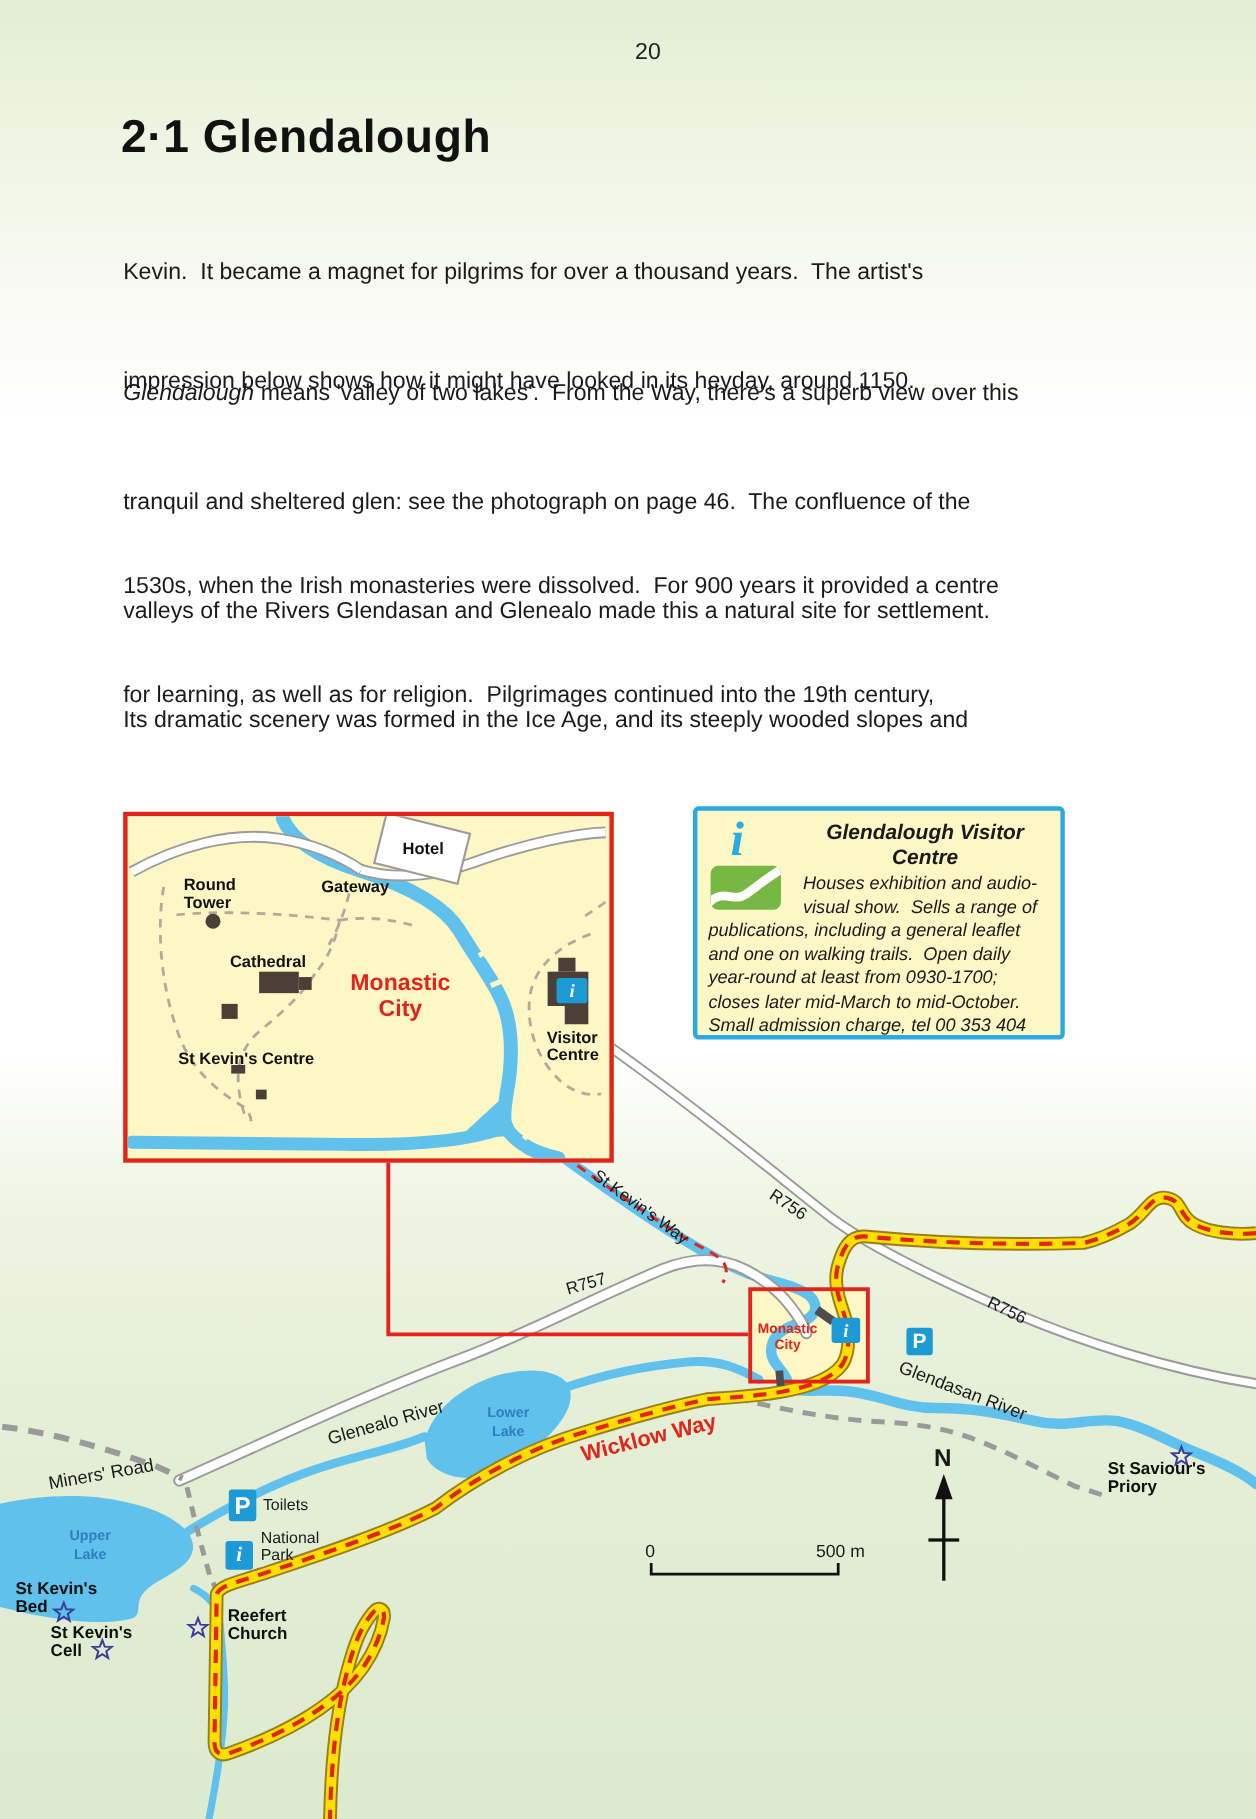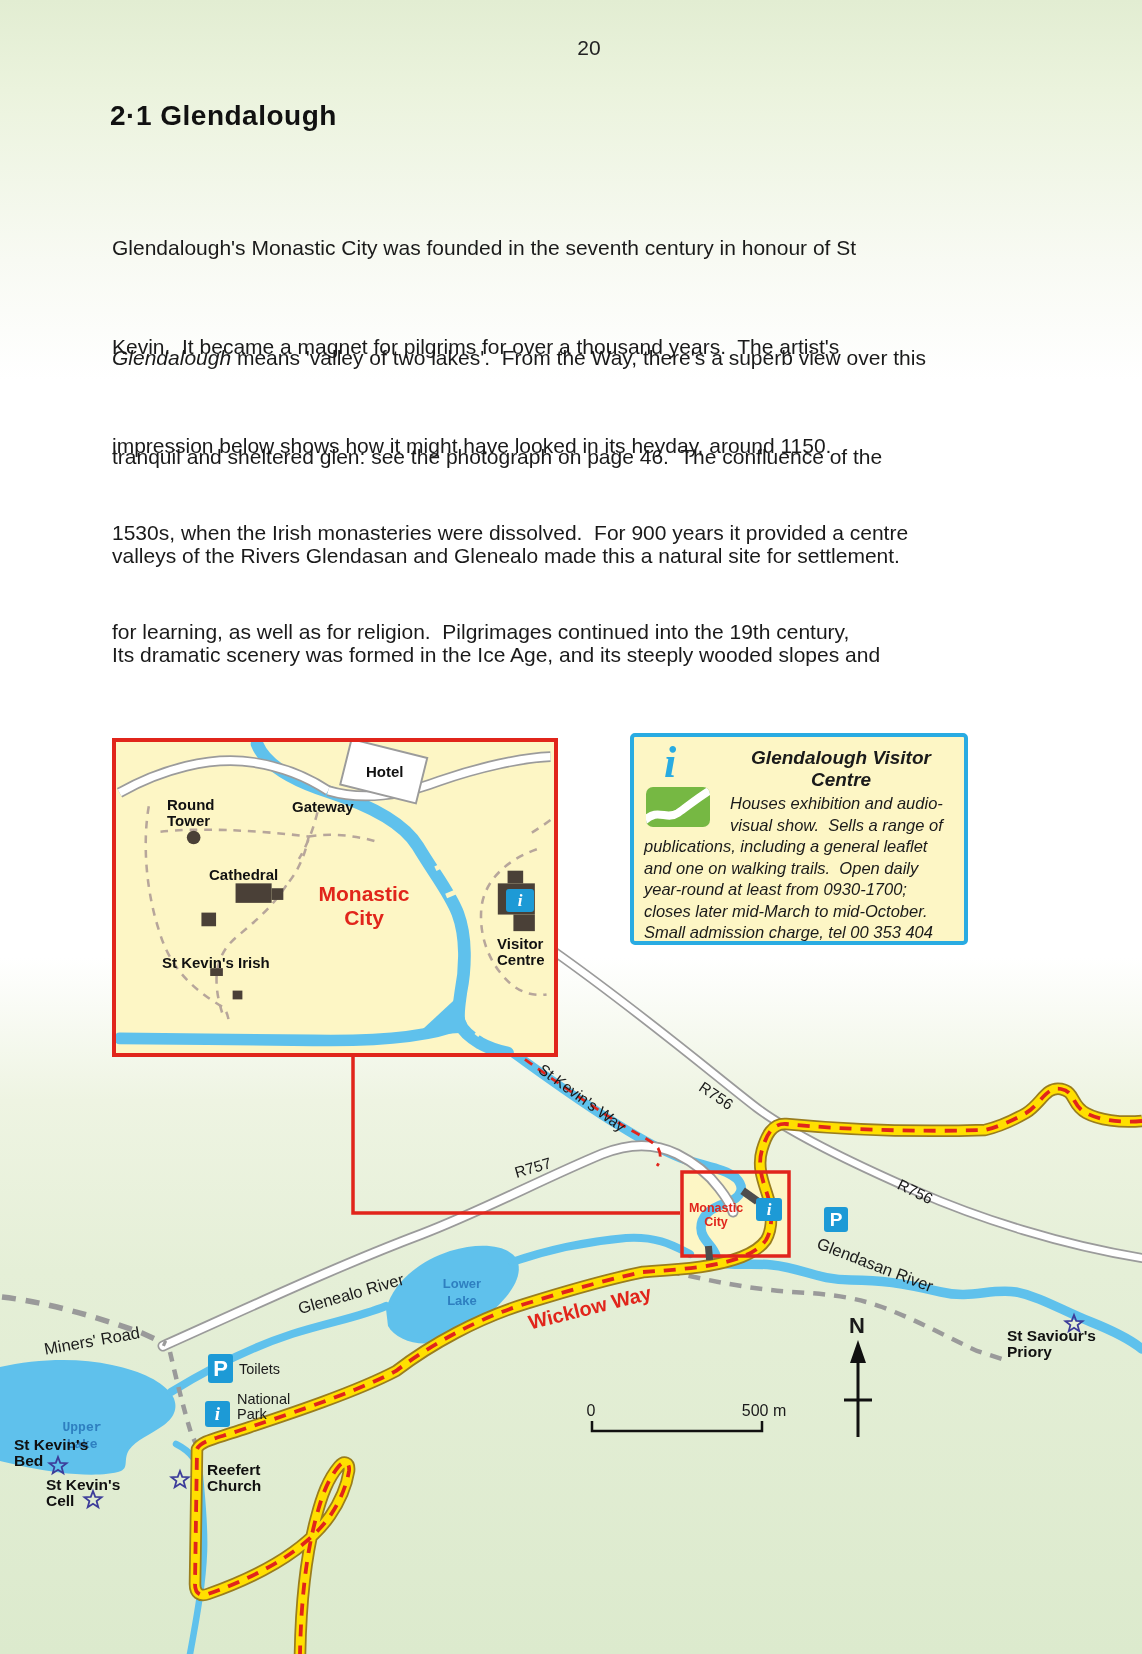--- a/index.html
+++ b/index.html
@@ -3,21 +3,21 @@
 <meta charset="utf-8">
 <style>
   html,body{margin:0;padding:0;background:#fff;}
   .page{
     position:relative;width:1142px;height:1654px;overflow:hidden;
     font-family:"Liberation Sans",sans-serif;color:#1a1a1a;
     background:linear-gradient(180deg,#e2edd2 0px,#ebf3dd 90px,#f8faf3 260px,#ffffff 380px,#ffffff 1654px);
     padding-left:36px;
   }
   .pagenum{position:absolute;top:36px;left:0;width:100%;text-align:center;font-size:21px;color:#222;}
-  h1.title{position:absolute;left:110px;top:100px;margin:0;font-size:28px;font-weight:bold;color:#111;letter-spacing:.5px;}
+  h1.title{position:absolute;left:110px;top:100px;margin:0;font-size:42px;font-weight:bold;color:#111;letter-spacing:.5px;}
   .para{position:absolute;left:112px;width:880px;font-size:21px;line-height:33px;white-space:pre-wrap;}
   .p1{top:165px}.p2{top:275px}.p3{top:450px}
   .ital{font-style:italic}
 
   
   .map-wrap{position:absolute;left:0;top:700px;width:1142px;height:954px;}
   .map-wrap > svg.base{position:absolute;left:0;top:0;}
   .lbl{position:absolute;white-space:nowrap;color:#1a1a1a;}
   .ctr{transform:translate(-50%,-50%);}
   .road-lbl{font-size:15.5px;}
@@ -53,21 +53,20 @@
 </style>
 </head>
 <body>
 
 <div class="page">
 
   <div class="pagenum">20</div>
   <h1 class="title">2·1  Glendalough</h1>
 
   <div class="para p1">
-    <div>Glendalough's Monastic City was founded in the seventh century in honour of St</div>
     <div>Kevin.  It became a magnet for pilgrims for over a thousand years.  The artist's</div>
     <div>impression below shows how it might have looked in its heyday, around 1150.</div>
   </div>
   <div class="para p2">
     <div><span class="ital">Glendalough</span><span> means 'valley of two lakes'.  From the Way, there's a superb view over this</span></div>
     <div>tranquil and sheltered glen: see the photograph on page 46.  The confluence of the</div>
     <div>valleys of the Rivers Glendasan and Glenealo made this a natural site for settlement.</div>
     <div>Its dramatic scenery was formed in the Ice Age, and its steeply wooded slopes and</div>
     <div>valley floor provide a rich environment for flora and fauna.</div>
   </div>
@@ -205,21 +204,21 @@
       <div class="ilbl" style="left:51px;top:55px;">
         <div>Round</div>
         <div>Tower</div>
       </div>
       <div class="ilbl" style="left:176px;top:57px;">Gateway</div>
       <div class="ilbl" style="left:93px;top:125px;">Cathedral</div>
       <div class="ilbl imc" style="left:248px;top:140px;transform:translateX(-50%);">
         <div>Monastic</div>
         <div>City</div>
       </div>
-      <div class="ilbl" style="left:46px;top:213px;">St Kevin's Irish</div>
+      <div class="ilbl" style="left:46px;top:213px;">St Kevin's Centre</div>
       <div class="ilbl" style="left:381px;top:194px;">
         <div>Visitor</div>
         <div>Centre</div>
       </div>
       <div class="icon-sq icon-it" style="left:390px;top:147px;width:28px;height:23px;font-size:17px;">i</div>
     </div>
 
     <div class="infobox">
       <div class="vc-icon">
         <span class="ii">i</span>
@@ -235,21 +234,21 @@
 
     <div class="lbl road-lbl ctr" style="left:582px;top:398px;transform:translate(-50%,-50%) rotate(36deg);">St Kevin's Way</div>
     <div class="lbl road-lbl ctr" style="left:716px;top:396px;transform:translate(-50%,-50%) rotate(34deg);">R756</div>
     <div class="lbl road-lbl ctr" style="left:915px;top:492px;transform:translate(-50%,-50%) rotate(26deg);">R756</div>
     <div class="lbl road-lbl ctr" style="left:533px;top:468px;transform:translate(-50%,-50%) rotate(-16deg);">R757</div>
     <div class="lbl riv-lbl ctr" style="left:875px;top:565px;transform:translate(-50%,-50%) rotate(21deg);">Glendasan River</div>
     <div class="lbl riv-lbl ctr" style="left:351px;top:594px;transform:translate(-50%,-50%) rotate(-16deg);">Glenealo River</div>
     <div class="lbl ww-lbl ctr" style="left:590px;top:608px;transform:translate(-50%,-50%) rotate(-14deg);">Wicklow Way</div>
     <div class="lbl riv-lbl ctr" style="left:92px;top:641px;transform:translate(-50%,-50%) rotate(-10deg);">Miners' Road</div>
 
-    <div class="lbl lake-lbl ctr" style="left:82px;top:736px;font-family:Liberation Mono, monospace;">
+    <div class="lbl lake-lbl ctr" style="left:82px;top:704px;">
       <div>Upper</div>
       <div>Lake</div>
     </div>
     <div class="lbl lake-lbl ctr" style="left:462px;top:592px;">
       <div>Lower</div>
       <div>Lake</div>
     </div>
 
     <div class="lbl mc-lbl ctr" style="left:716px;top:515px;">
       <div>Monastic</div>

